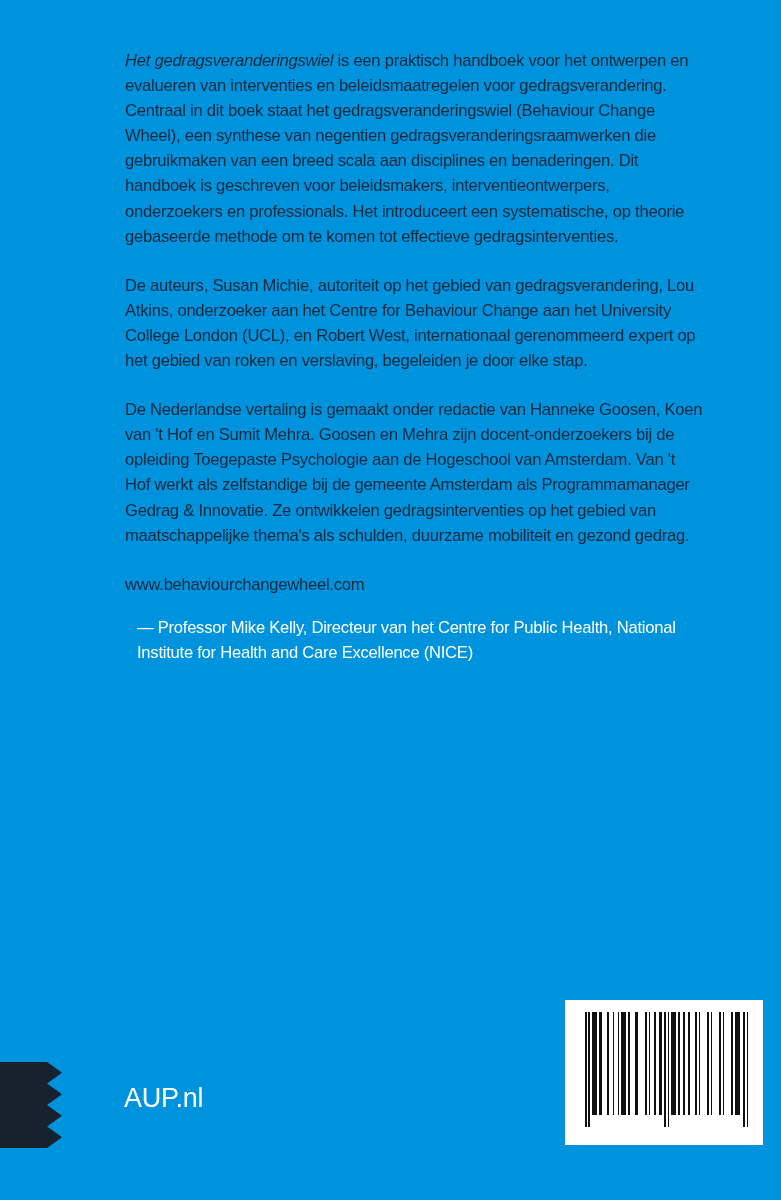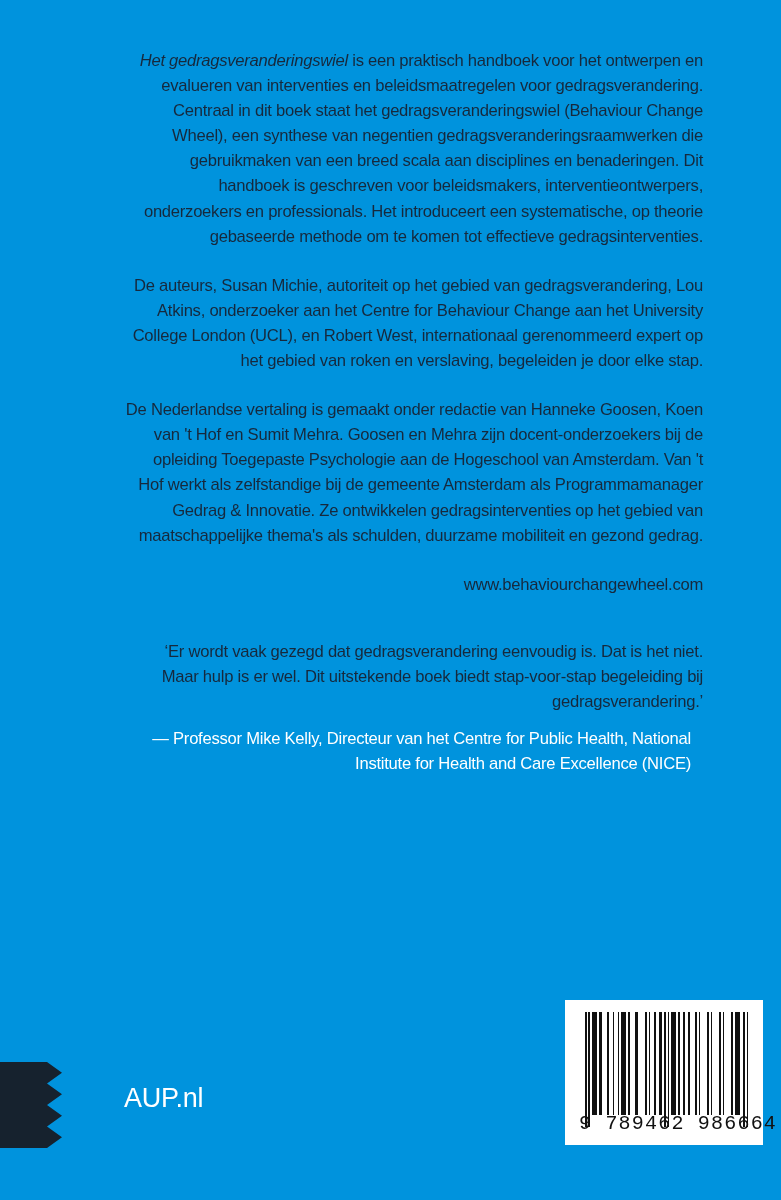--- a/index.html
+++ b/index.html
@@ -21,38 +21,37 @@
     background: #0093DD;
     box-sizing: border-box;
   }
 
   
   #blurb {
     position: absolute;
     left: 125px;
     top: 48px;
     width: 578px;
-    text-align: right;
   }
   .para {
     color: #16293D;
     font-size: 16.6px;
     line-height: 25.1px;
     letter-spacing: -0.25px;
     margin: 0 0 24px 0;
     font-family: "Liberation Sans", sans-serif;
     font-stretch: condensed;
     -webkit-font-smoothing: antialiased;
   }
   .para:last-child { margin-bottom: 0; }
   .para .title-italic {
     font-style: italic;
   }
   .para.url {
-    margin-bottom: 42px;
+    margin-bottom: 18px;
   }
   .quote-block {
     margin: 0 0 24px 0;
   }
   .quote-text {
     color: #16293D;
     font-size: 16.6px;
     line-height: 25.1px;
     letter-spacing: -0.25px;
     margin: 0;
@@ -142,21 +141,20 @@
 
     <p class="para"><span class="title-italic">Het gedragsveranderingswiel</span><span> is een praktisch handboek voor het ontwerpen en evalueren van interventies en beleidsmaatregelen voor gedragsverandering. Centraal in dit boek staat het gedragsveranderingswiel (Behaviour Change Wheel), een synthese van negentien gedragsveranderingsraamwerken die gebruikmaken van een breed scala aan disciplines en benaderingen. Dit handboek is geschreven voor beleidsmakers, interventieontwerpers, onderzoekers en professionals.  Het introduceert een systematische, op theorie gebaseerde methode om te komen tot effectieve gedragsinterventies.</span></p>
 
     <p class="para">De auteurs, Susan Michie, autoriteit op het gebied van gedragsverandering, Lou Atkins, onderzoeker aan het Centre for Behaviour Change aan het University College London (UCL), en Robert West, internationaal gerenommeerd expert op het gebied van roken en verslaving, begeleiden je door elke stap.</p>
 
     <p class="para">De Nederlandse vertaling is gemaakt onder redactie van Hanneke Goosen, Koen van 't Hof en Sumit Mehra. Goosen en Mehra zijn docent-onderzoekers bij de opleiding Toegepaste Psychologie aan de Hogeschool van Amsterdam. Van 't Hof werkt als zelfstandige bij de gemeente Amsterdam als Programmamanager Gedrag &amp; Innovatie. Ze ontwikkelen gedragsinterventies op het gebied van maatschappelijke thema's als schulden, duurzame mobiliteit en gezond gedrag.</p>
 
     <p class="para url">www.behaviourchangewheel.com</p>
 
     <div class="quote-block">
-      <p class="quote-text">‘Er wordt vaak gezegd dat gedragsverandering eenvoudig is. Dat is het niet. Maar hulp is er wel. Dit uitstekende boek biedt stap-voor-stap begeleiding bij gedragsverandering.’</p>
       <p class="quote-attrib">— Professor Mike Kelly, Directeur van het Centre for Public Health, National Institute for Health and Care Excellence (NICE)</p>
     </div>
 
     <div class="quote-block">
     </div>
 
   </div>
 
   <svg id="flag" viewBox="0 0 62 86" preserveAspectRatio="none">
     <path d="M0,0 H47 L62,10.75 L47,21.5 L62,32.25 L47,43 L62,53.75 L47,64.5 L62,75.25 L47,86 H0 Z" fill="#16222E"></path>
@@ -219,16 +217,15 @@
         <span class="bar" style="width:1.0526%"></span>
         <span class="sp" style="width:4.2105%"></span>
         <span class="bar" style="width:1.0526%"></span>
         <span class="sp" style="width:1.0526%"></span>
         <span class="bar" style="width:3.1579%"></span>
         <span class="sp" style="width:2.1053%"></span>
         <span class="bar guard" style="width:1.0526%"></span>
         <span class="sp" style="width:1.0526%"></span>
         <span class="bar guard" style="width:1.0526%"></span>
       </div>
-    <div id="barcode-digits">9  789462 986664</div>
   </div>
 
 </div>
 
 </body></html>

